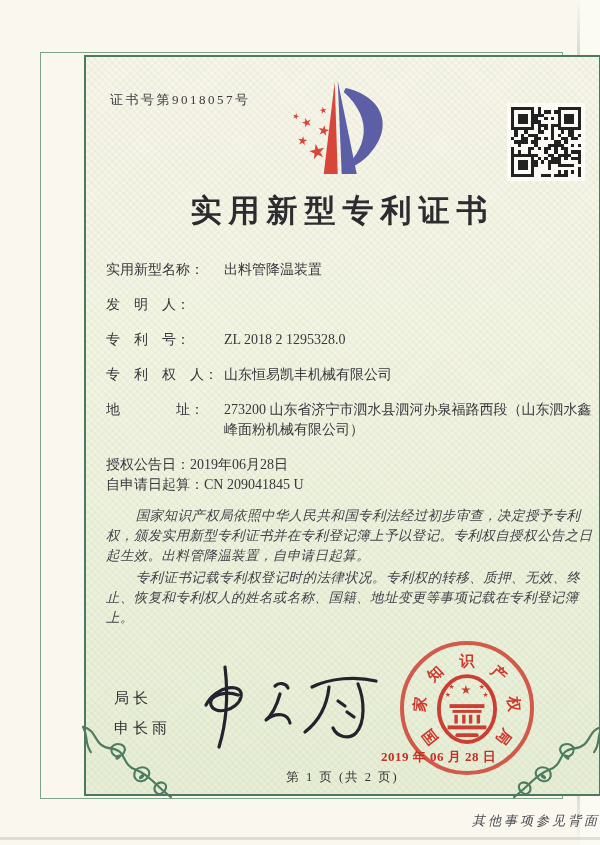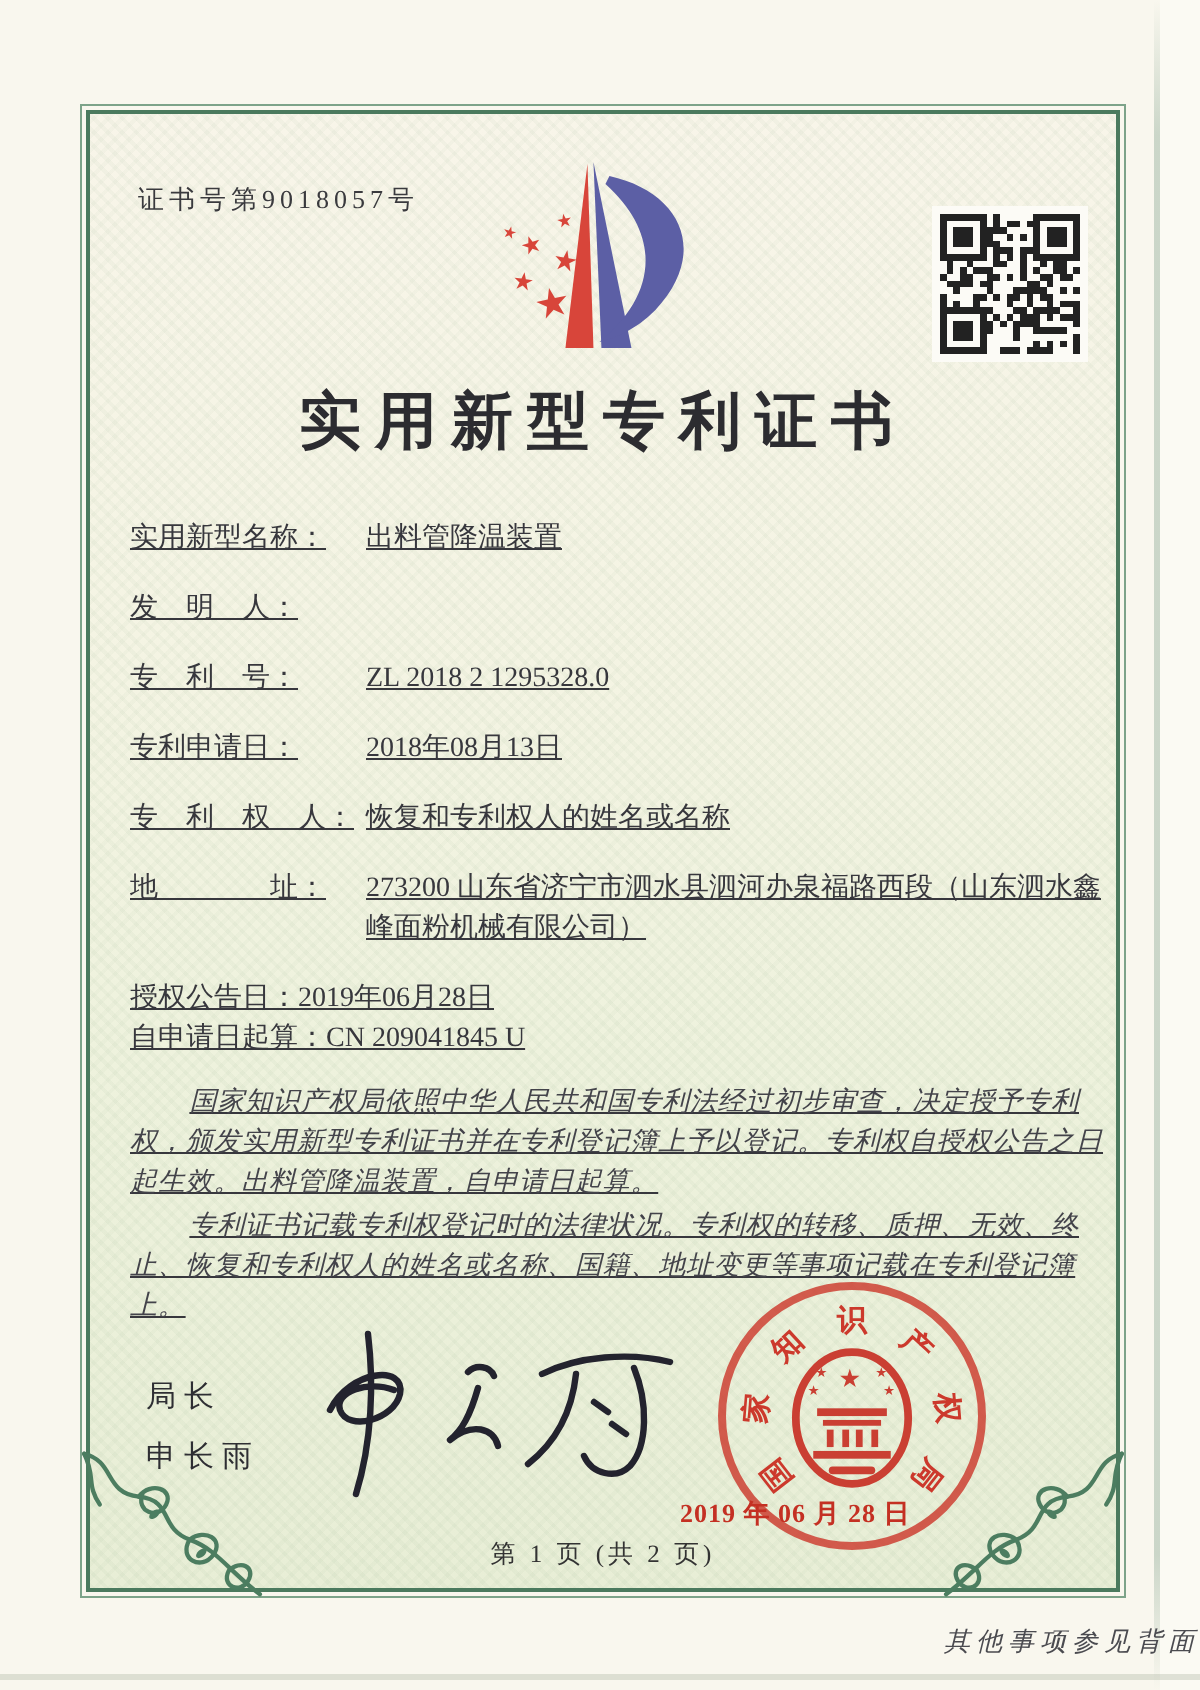--- a/index.html
+++ b/index.html
@@ -12,41 +12,41 @@
   
   .edge-r { position:absolute; top:0; right:20px; width:3px; height:100%;
     background:linear-gradient(180deg, rgba(140,170,150,0) 0%, rgba(134,165,144,.40) 8%, rgba(134,165,144,.40) 92%, rgba(140,170,150,0) 100%); }
   .edge-strip { position:absolute; top:0; right:0; width:20px; height:100%; background:#fbfaf3; }
   .edge-b { position:absolute; left:0; top:837px; width:100%; height:3px; background:rgba(150,160,140,.28); }
 
   .frame { position:absolute; left:40px; top:52px; width:523px; height:747px;
     border:1px solid #7da389; padding:2px; }
   .frame-inner { position:relative; width:100%; height:100%;
     border:2px solid #4b7a5e;
-    background:linear-gradient(180deg, #f8f5e9 0%, #f4f4e3 38%, #eef2dd 64%, #e8eed6 100%); }
+    background:linear-gradient(180deg, #f8f5e9 0%, #f4f4e3 38%, #eef2dd 64%, #e8eed6 100%);margin-left:41px; }
   .frame-inner::after { content:""; position:absolute; inset:0; pointer-events:none;
     background:
       repeating-linear-gradient(45deg, rgba(110,150,110,.05) 0 2px, transparent 2px 5px),
       repeating-linear-gradient(-45deg, rgba(110,150,110,.04) 0 2px, transparent 2px 5px); }
 
   .cert-number { position:absolute; left:24px; top:34px; font-size:13px;
     letter-spacing:2.5px; color:#3a3a3e; z-index:3; }
 
   .logo { position:absolute; left:50%; top:20px; transform:translateX(-54%);
     width:132px; height:102px; z-index:2; }
 
   .qr { position:absolute; right:14px; top:46px; width:78px; height:78px;
     background:#fcfbf6; padding:4px; z-index:2; }
   .qr svg { width:100%; height:100%; shape-rendering:crispEdges; }
 
   .title { position:absolute; top:133px; left:0; width:100%; text-align:center;
     font-size:31px; font-weight:bold; letter-spacing:7px; color:#2c2c30; z-index:3; }
 
   .body-text { position:absolute; left:20px; right:6px; top:203px; z-index:3;
-    font-size:14px; color:#37373d;text-decoration:underline; }
+    font-size:14px; color:#37373d; }
   .field-row { display:flex; line-height:20px; margin-bottom:15px; }
   .field-label { flex:0 0 118px; white-space:nowrap; }
   .field-value { flex:1; }
   .grant-row { display:flex; line-height:20px; margin-top:2px;flex-direction:column; }
   .grant-pair { display:flex; white-space:nowrap; }
   .grant-gap { width:44px; }
 
   .paragraphs { margin-top:11px; font-size:13.5px; line-height:20px;
     font-style:italic; color:#43434a; letter-spacing:.4px; }
   .paragraphs p { text-indent:2.2em; margin-bottom:2px; }
@@ -347,26 +347,22 @@
             <span class="field-value">出料管降温装置</span>
           </div>
           <div class="field-row">
             <span class="field-label">发　明　人：</span>
           </div>
           <div class="field-row">
             <span class="field-label">专　利　号：</span>
             <span class="field-value">ZL 2018 2 1295328.0</span>
           </div>
           <div class="field-row">
-            <span class="field-label">专利申请日：</span>
-            <span class="field-value">2018年08月13日</span>
-          </div>
-          <div class="field-row">
             <span class="field-label">专　利　权　人：</span>
-            <span class="field-value">恢复和专利权人的姓名或名称</span>
+            <span class="field-value">山东恒易凯丰机械有限公司</span>
           </div>
           <div class="field-row">
             <span class="field-label">地　　　　址：</span>
             <span class="field-value">273200 山东省济宁市泗水县泗河办泉福路西段（山东泗水鑫峰面粉机械有限公司）</span>
           </div>
         </div>
 
       <div class="grant-row">
         <span class="grant-pair">
           <span>授权公告日：</span>

